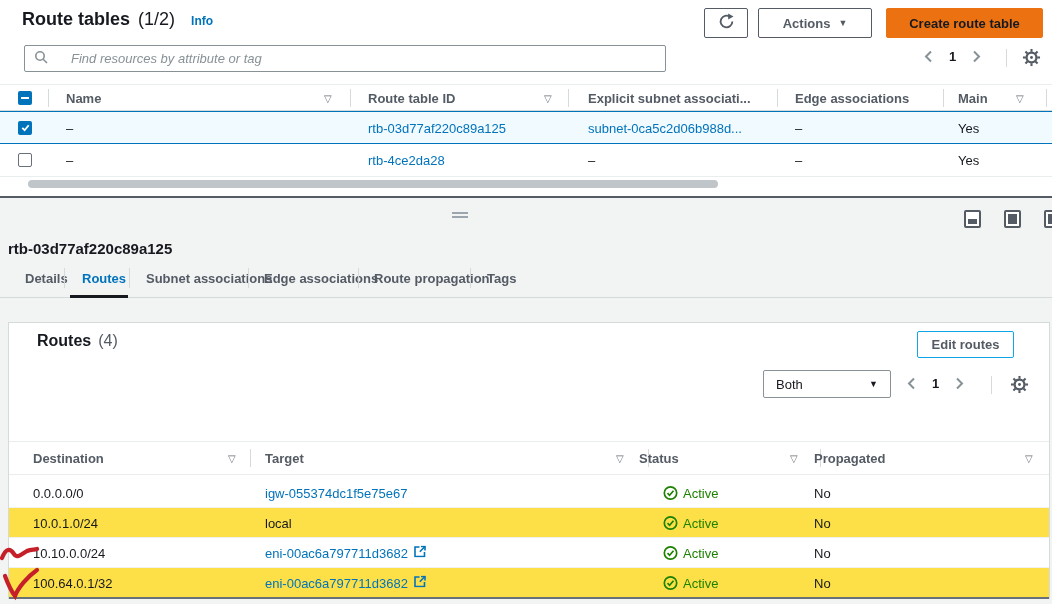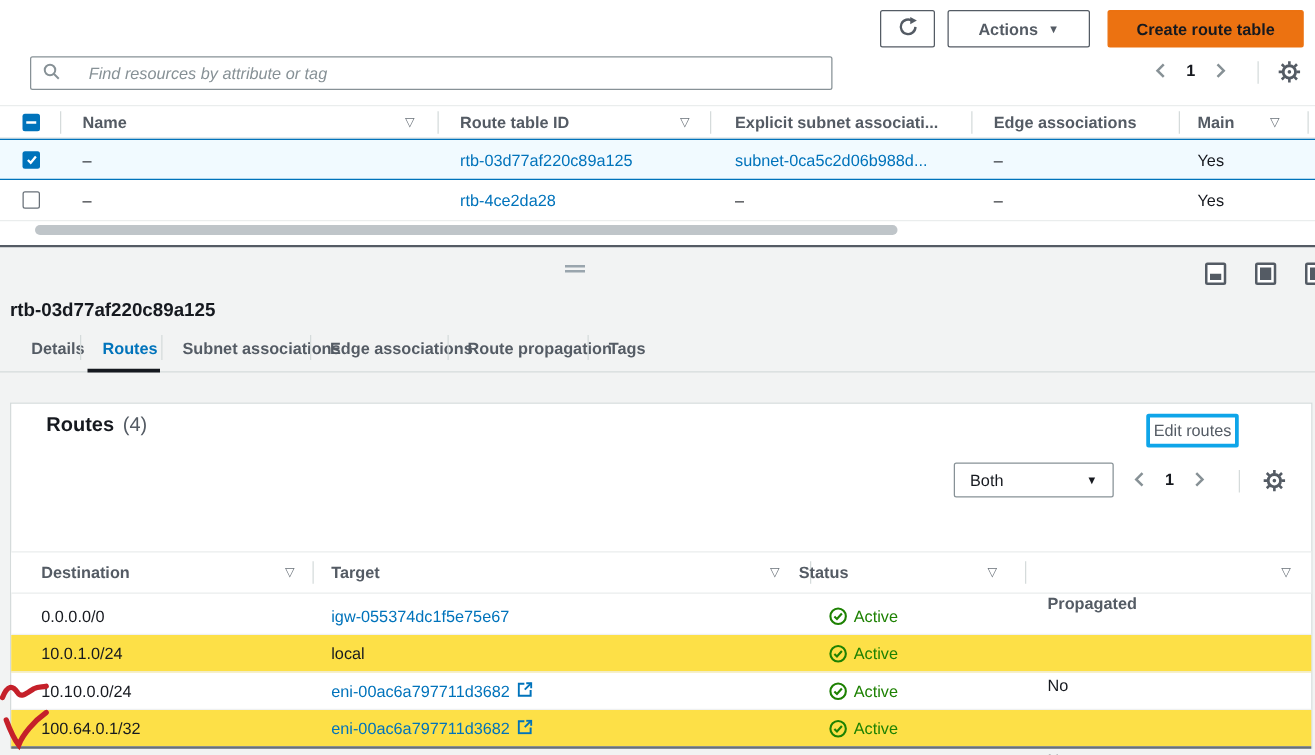--- a/index.html
+++ b/index.html
@@ -76,53 +76,58 @@
   .tab-d{left:25px;} .tab-r{left:82px;} .tab-s{left:146px;} .tab-e{left:264px;} .tab-p{left:374px;} .tab-t{left:487px;}
   .tabs-border{position:absolute;left:0;top:297px;width:1052px;height:1px;background:#d5dbdb;}
   .tab-underline{position:absolute;left:70px;top:295px;width:58px;height:3px;background:#16191f;}
   .tabdiv{top:268px;height:20px;}
 
   .card{position:absolute;left:8px;top:322px;width:1042px;height:277px;box-sizing:border-box;background:#fff;
         border:1px solid #d5dbdb;}
   .routes-head{position:absolute;left:37px;top:332px;display:flex;align-items:baseline;gap:7px;}
   .routes-title{font-size:16px;font-weight:bold;color:#16191f;}
   .routes-count{font-size:16px;font-weight:normal;color:#545b64;}
-  .btn-edit{position:absolute;left:917px;top:331px;width:74px;height:27px;box-sizing:border-box;
-            border:3px solid #0ea5e9;border-radius:2px;background:#fff;color:#545b64;font-weight:normal;
+  .btn-edit{position:absolute;left:917px;top:331px;width:97px;height:27px;box-sizing:border-box;
+            border:1px solid #0ea5e9;border-radius:2px;background:#fff;color:#545b64;font-weight:bold;
             font-size:13px;display:flex;align-items:center;justify-content:center;cursor:pointer;}
   .filter-box{position:absolute;left:33px;top:370px;width:719px;height:28px;box-sizing:border-box;
               border:1px solid #879196;border-radius:2px;background:#fff;display:flex;align-items:center;
               padding:0 9px;gap:7px;}
   .filter-box input{border:none;outline:none;flex:1;background:transparent;
               font-family:"Liberation Sans",sans-serif;font-size:13px;color:#16191f;}
   .select-box{position:absolute;left:763px;top:370px;width:128px;height:28px;box-sizing:border-box;
               border:1px solid #879196;border-radius:2px;background:#fff;display:flex;align-items:center;
               justify-content:space-between;padding:12px 12px;cursor:pointer;}
 
   
   .t2-head{position:absolute;left:9px;top:441px;width:1040px;height:34px;box-sizing:border-box;
            border-top:1px solid #eaeded;border-bottom:1px solid #eaeded;background:#fff;}
-  .r-dest{left:24px;} .r-target{left:256px;} .r-status{left:630px;} .r-prop{left:829px;margin-top:25px;}
+  .r-dest{left:24px;} .r-target{left:256px;} .r-status{left:630px;} .r-prop{left:805px;}
   .rs-dest{left:219px;} .rs-target{left:607px;} .rs-status{left:781px;} .rs-prop{left:1016px;}
   .rd1{left:241px;} .rd2{left:639px;} .rd3{left:811px;}
   .t2-row{position:absolute;left:9px;width:1040px;height:30px;box-sizing:border-box;border-bottom:1px solid #f0f1f1;}
   .t2-row.stripe{background:#fde047;}
   .row-a{top:478px;text-align:right;} .row-b{top:508px;} .row-c{top:538px;} .row-d{top:568px;}
   .status-cell{position:absolute;left:654px;top:50%;transform:translateY(-50%);display:flex;align-items:center;
                gap:5px;color:#1d8102;white-space:nowrap;}
   .target-flex{display:flex;align-items:center;gap:6px;}
   .t2-bottom{position:absolute;left:9px;top:597px;width:1040px;height:2px;background:#687078;}
 
   .annotation{position:absolute;left:0;top:538px;z-index:9;pointer-events:none;}
 </style>
 </head>
 <body>
 
 <div id="screen">
 
+  <div class="titlebar">
+    <span class="page-title">Route tables</span>
+    <span class="page-count">(1/2)</span>
+    <span class="info-link">Info</span>
+  </div>
 
   <div class="btn btn-refresh">
     <span>
       <svg width="17" height="17" viewBox="0 0 18 18">
           <path d="M15.2 9 A6.2 6.2 0 1 1 12.6 3.9" fill="none" stroke="#545b64" stroke-width="2"></path>
           <polygon points="10.8,0.6 16.4,3.6 10.8,6.8" fill="#545b64"></polygon>
         </svg>
     </span>
   </div>
   <div class="btn btn-actions">

